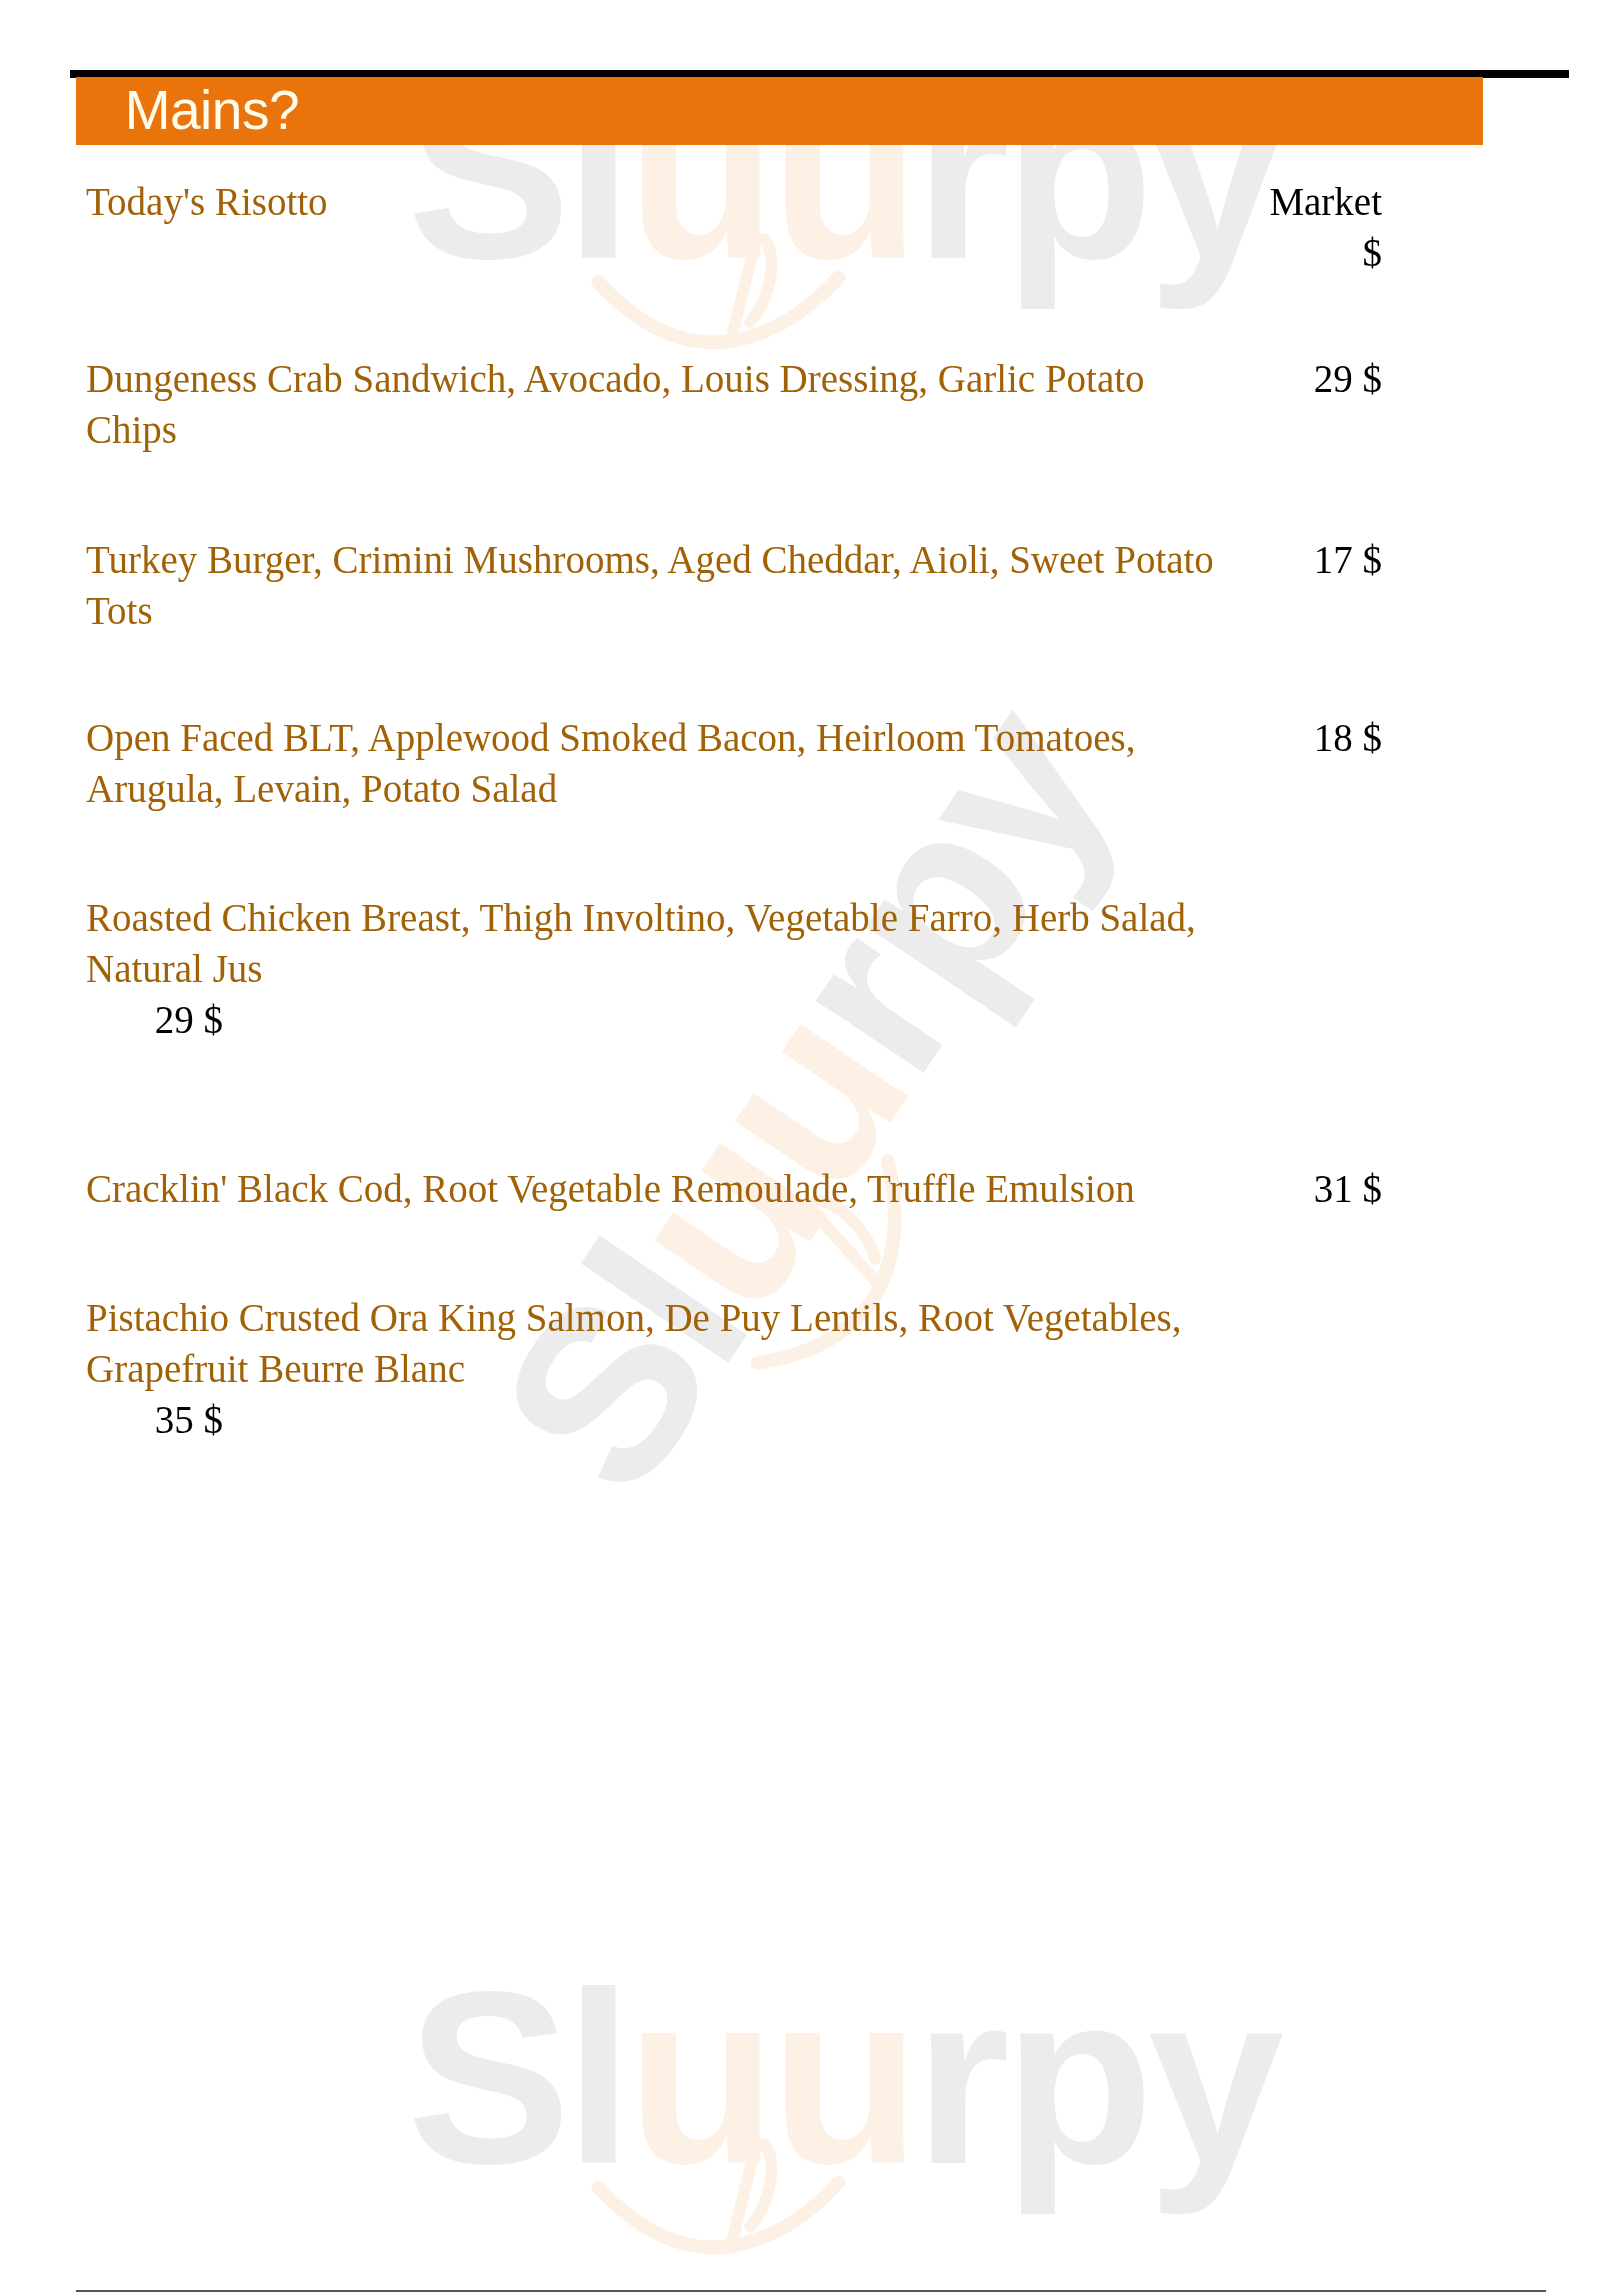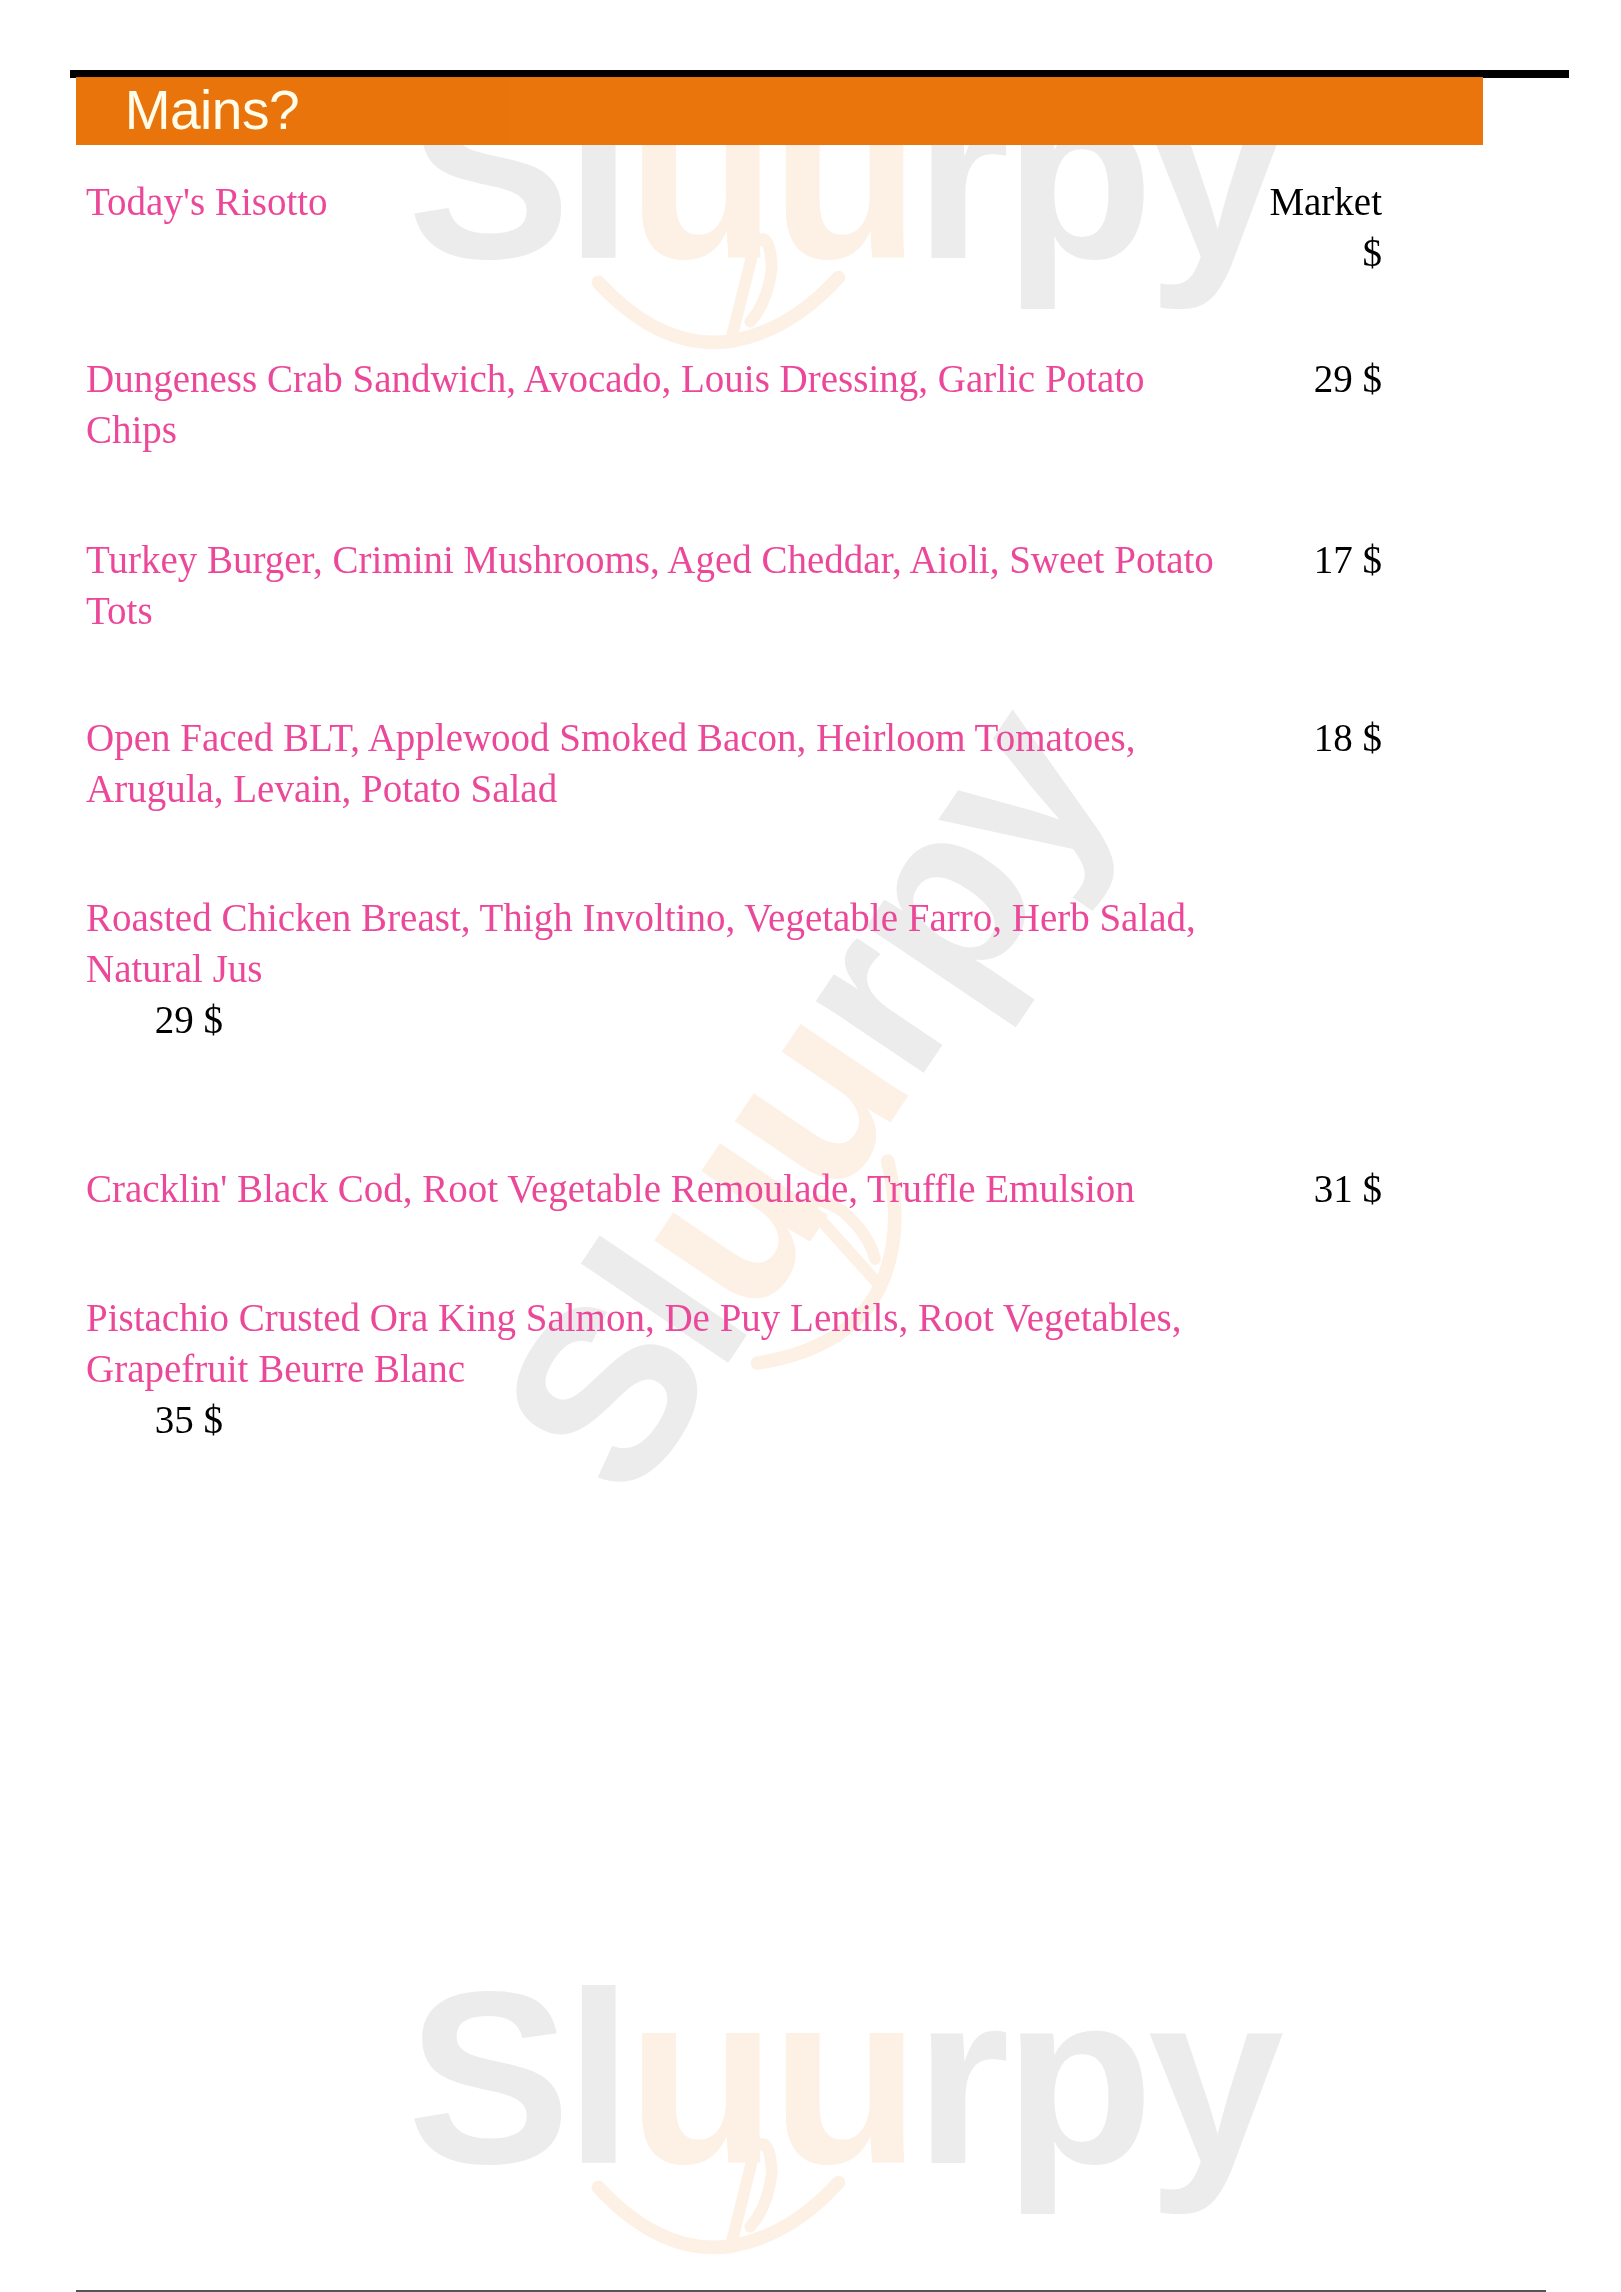--- a/index.html
+++ b/index.html
@@ -20,21 +20,21 @@
       position: absolute; left: 12.7px; top: 3.9px;
       font-family: "Liberation Sans", sans-serif; font-size: 55px; line-height: 59px;
       color: #fffcea; letter-spacing: -0.5px; margin-left: 36px;
     }
 
     .menu { position: absolute; left: 86px; top: 176px; width: 1296px; z-index: 3; }
     .menu-row { position: relative; display: flex; justify-content: space-between; }
     .item-name {
       width: 1147px;
       font-family: "Liberation Serif", serif; font-size: 39px; line-height: 51px;
-      color: #ec4899;
+      color: #a16207;
     }
     .item-price {
       width: 137px; text-align: right;
       font-family: Liberation Serif, serif; font-size: 39px; line-height: 51px;
       color: #000000;
     }
     .price-line { display: block; }
 
     .bottom-rule { position: absolute; left: 76px; top: 2290px; width: 1470px; height: 2px; background: #555555; z-index: 1; }
   </style>

